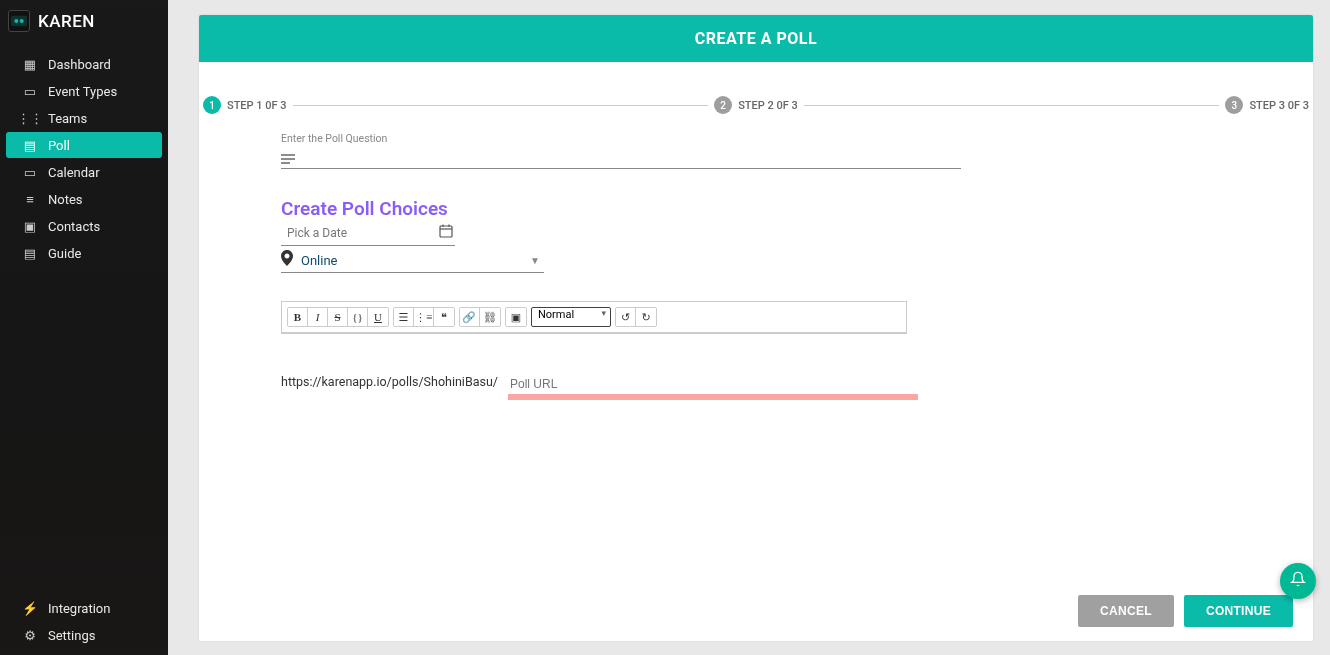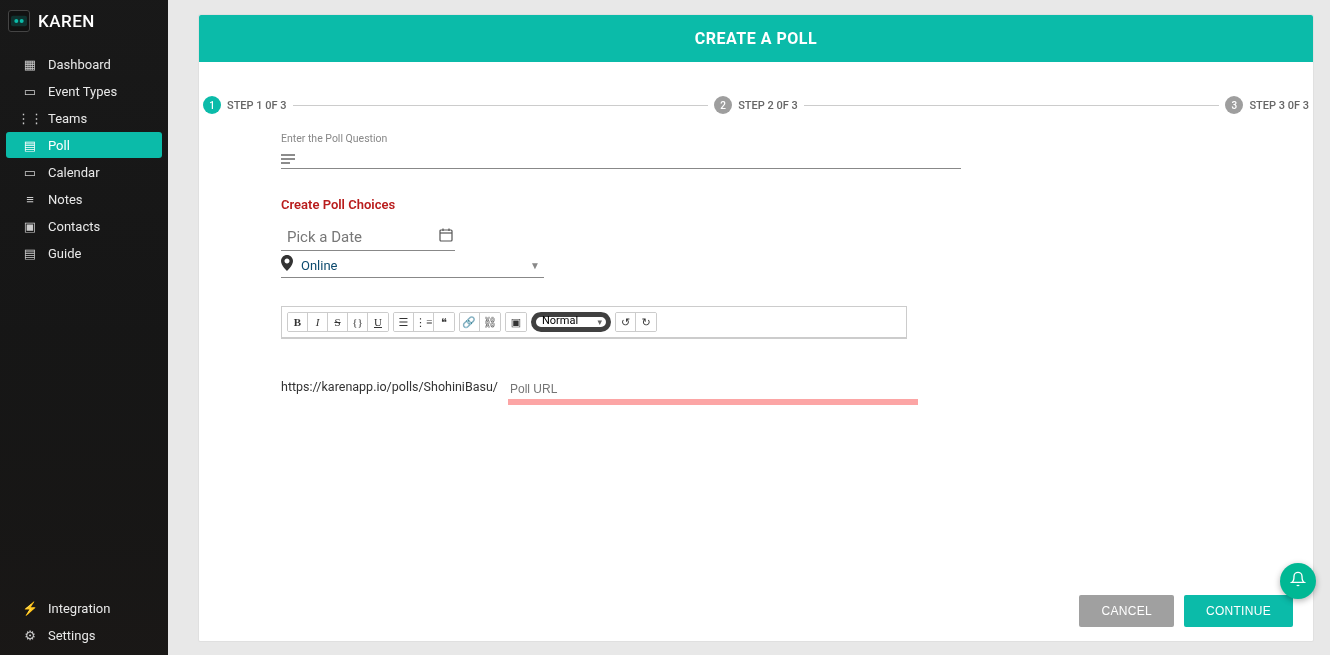--- a/index.html
+++ b/index.html
@@ -142,32 +142,32 @@
     padding: 4px 0 2px 24px;
     font-size: 13px;
     background: transparent;
     position: relative;
   }
   .text-input-wrap { position: relative; width: 680px; }
   .text-input-wrap .prefix-icon {
     position: absolute; left: 0; top: 2px; color: #666;
   }
   .section-title {
-    font-size: 13px;
-    color: #b91c1c;
+    font-size: 19px;
+    color: #8b5cf6;
     font-weight: 600;
     margin-top: 28px;
-    margin-bottom: 12px;
+    margin-bottom: 0;
   }
   .date-wrap {
     width: 174px;
     border-bottom: 1px solid #888;
     padding: 4px 2px 4px 6px;
     display: flex; align-items: center; justify-content: space-between;
-    font-size: 15px;
+    font-size: 12px;
     color: #777;
   }
   .location-wrap {
     width: 263px;
     border-bottom: 1px solid #888;
     display: flex; align-items: center;
     padding: 2px 0;
     margin-top: 2px;
   }
   .location-wrap .pin { margin-right: 8px; color: #333; }
@@ -199,26 +199,26 @@
     display: flex; align-items: center; justify-content: center;
     font-size: 11px;
     font-family: Georgia, serif;
     border-right: 1px solid #ccc;
     background: #fff;
     cursor: pointer;
     color: #333;
   }
   .tb-btn:last-child { border-right: none; }
   .tb-select {
-    border: 5px solid #404040;
-    border-radius: 10px;
+    border: 1px solid #404040;
+    border-radius: 2px;
     height: 20px;
     font-size: 11px;
     padding: 0 16px 0 6px;
-    display: flex; align-items: flex-end;
+    display: flex; align-items: flex-start;
     position: relative;
     min-width: 80px;
   }
   .tb-select::after {
     content: "▾"; position: absolute; right: 4px; font-size: 9px; color: #666;
   }
   .editor-body {
     min-height: 120px;
     padding: 14px 10px;
     font-family: Georgia, serif;
@@ -246,21 +246,21 @@
     position: absolute;
     right: 20px;
     bottom: 14px;
     display: flex;
     gap: 10px;
   }
   .btn {
     border: none;
     padding: 9px 22px;
     font-size: 12px;
-    font-weight: 400;
+    font-weight: 700;
     border-radius: 2px;
     cursor: pointer;
     letter-spacing: 0.3px;
   }
   .btn-cancel { background: #a0a0a0; color: #fff; }
   .btn-continue { background: #0bbba9; color: #fff; }
 
   .fab {
     position: absolute;
     right: 14px; bottom: 56px;

